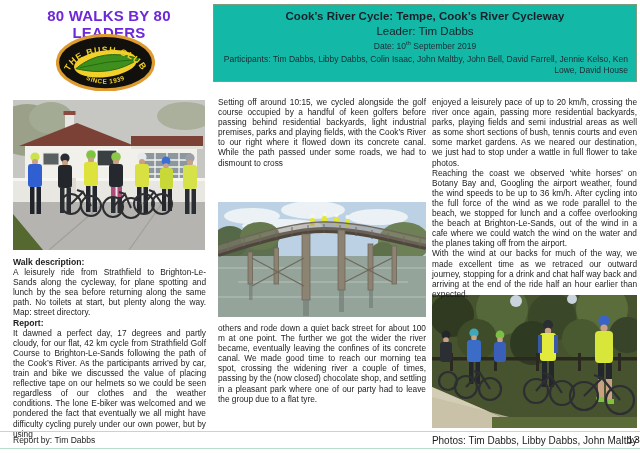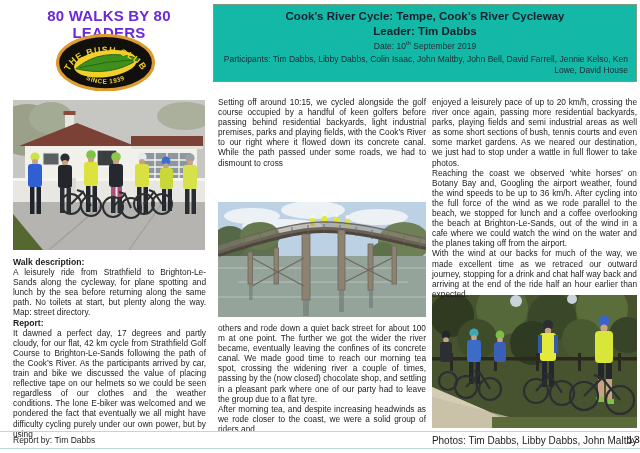--- a/index.html
+++ b/index.html
@@ -12,21 +12,21 @@
   .banner{
     position:absolute;left:13px;top:7px;width:192px;
     text-align:center;font-size:15px;font-weight:bold;color:#6d28d9;letter-spacing:.2px;
   }
   .logo{position:absolute;left:56px;top:34px;width:99px;height:58px;}
   .header-box{
     position:absolute;left:213px;top:4px;width:424px;height:78px;box-sizing:border-box;
     background:#14b8a6;border:1px solid #7d9b7d;text-align:center;
   }
   .header-title{font-size:11.5px;font-weight:bold;margin-top:5px;color:#17202a;}
-  .header-leader{font-size:11.5px;font-weight:bold;margin-top:3px;color:#17202a;}
+  .header-leader{font-size:11.5px;font-weight:normal;margin-top:3px;color:#17202a;}
   .header-date{font-size:8.5px;margin-top:3px;color:#1f2a33;}
   .header-date sup{font-size:6px;}
   .header-participants{
     font-size:8.5px;text-align:right;padding:3px 8px 0 8px;line-height:11.5px;color:#1f2a33;
   }
   .photo{position:absolute;display:block;}
   .photo svg{display:block;width:100%;height:100%;}
   #photo1{left:13px;top:100px;width:192px;height:150px;}
   #photo2{left:218px;top:202px;width:208px;height:115px;}
   #photo3{left:432px;top:295px;width:205px;height:133px;}
@@ -307,21 +307,20 @@
   <p class="sec-heading gap-above">Report:</p>
   <p>It dawned a perfect day, 17 degrees and partly cloudy, for our flat, 42 km cycle from Strathfield Golf Course to Brighton-Le-Sands following the path of the Cook’s River. As the participants arrived by car, train and bike we discussed the value of placing reflective tape on our helmets so we could be seen regardless of our clothes and the weather conditions. The lone E-biker was welcomed and we pondered the fact that eventually we all might have difficulty cycling purely under our own power, but by using</p>
 </div>
 
 <div class="col" id="col-mid-top">
   <p>Setting off around 10:15, we cycled alongside the golf course occupied by a handful of keen golfers before passing behind residential backyards, light industrial premises, parks and playing fields, with the Cook’s River to our right where it flowed down its concrete canal. While the path passed under some roads, we had to dismount to cross</p>
 </div>
 
 <div class="col" id="col-mid-bottom">
   <p>others and rode down a quiet back street for about 100 m at one point. The further we got the wider the river became, eventually leaving the confines of its concrete canal. We made good time to reach our morning tea spot, crossing the widening river a couple of times, passing by the (now closed) chocolate shop, and settling in a pleasant park where one of our party had to leave the group due to a flat tyre.</p>
-  <p>After morning tea, and despite increasing headwinds as we rode closer to the coast, we were a solid group of riders and</p>
 </div>
 
 <div class="col" id="col-right">
   <p>enjoyed a leisurely pace of up to 20 km/h, crossing the river once again, passing more residential backyards, parks, playing fields and semi industrial areas as well as some short sections of bush, tennis courts and even some market gardens. As we neared our destination, we just had to stop under a wattle in full flower to take photos.</p>
   <p>Reaching the coast we observed ‘white horses’ on Botany Bay and, Googling the airport weather, found the wind speeds to be up to 36 km/h. After cycling into the full force of the wind as we rode parallel to the beach, we stopped for lunch and a coffee overlooking the beach at Brighton-Le-Sands, out of the wind in a cafe where we could watch the wind on the water and the planes taking off from the airport.</p>
   <p>With the wind at our backs for much of the way, we made excellent time as we retraced our outward journey, stopping for a drink and chat half way back and arriving at the end of the ride half an hour earlier than expected.</p>
 </div>
 
 <div class="footer-line" id="footer-line-top"></div>
 <div class="footer-left">Report by:  Tim Dabbs</div>

